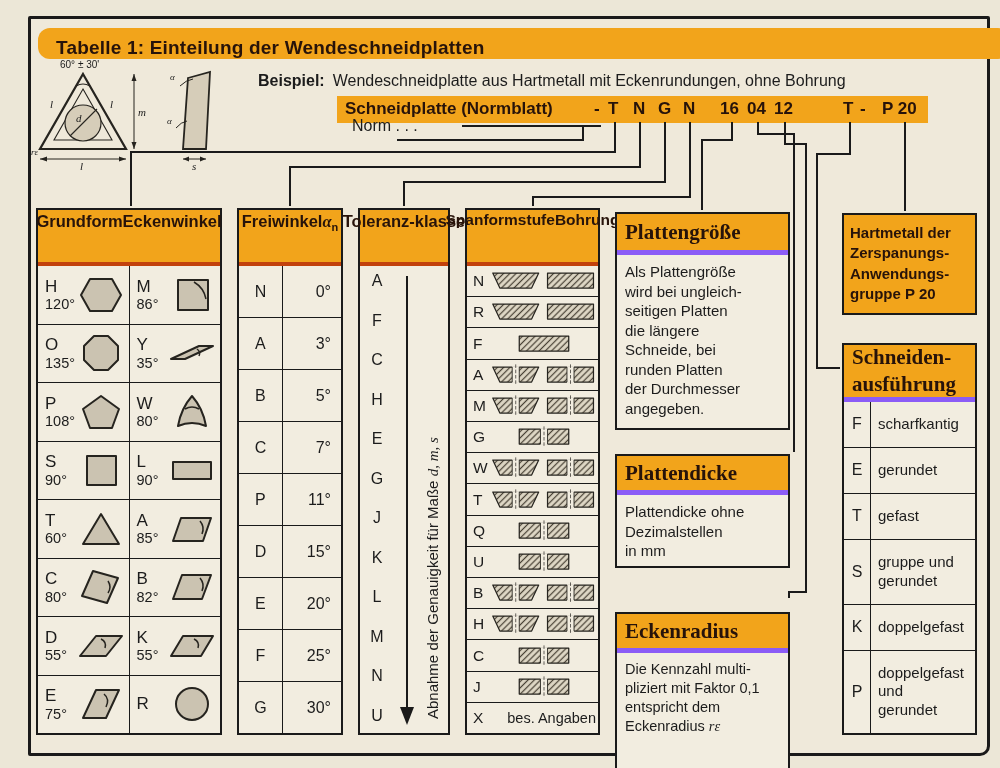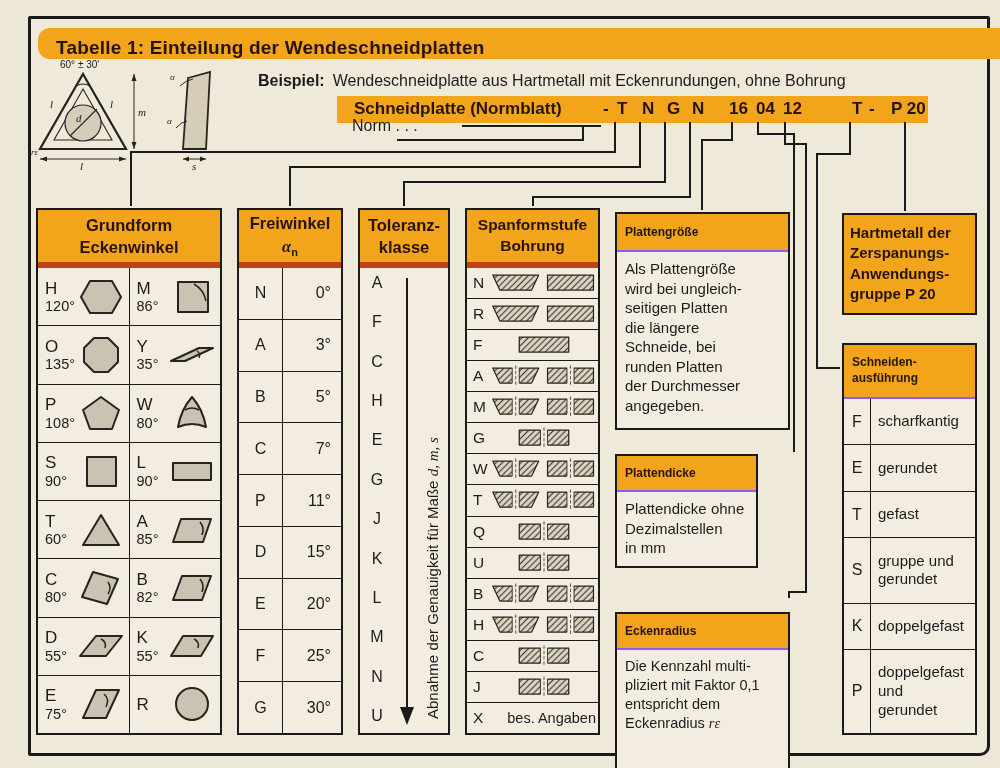--- a/index.html
+++ b/index.html
@@ -6,28 +6,28 @@
   #stage{position:relative;width:1000px;height:768px;overflow:hidden;
          font-family:"Liberation Sans",sans-serif;color:#1c1c1c;background:#ece7d7;}
   .frame{position:absolute;left:28px;top:16px;width:956px;height:734px;
          border:3px solid #1a1a1a;border-radius:2px 2px 10px 2px;background:#efe9da;}
   .titlebar{position:absolute;left:38px;top:28px;width:972px;height:31px;background:#f2a41b;
             display:flex;align-items:flex-end;border-radius:12px;}
   .titlebar span{font-size:19px;font-weight:bold;color:#27130a;padding-left:18px;letter-spacing:.2px;}
   .example{position:absolute;left:258px;top:72px;font-size:16px;white-space:nowrap;}
   .example b{font-weight:bold;margin-right:8px;}
   .codebar{position:absolute;left:337px;top:96px;width:591px;height:27px;background:#f2a41b;}
-  .code{position:absolute;top:99px;font-size:17px;font-weight:bold;color:#27130a;white-space:nowrap;margin-left:9px;}
+  .code{position:absolute;top:99px;font-size:17px;font-weight:bold;color:#27130a;white-space:nowrap;}
   .norm{position:absolute;left:352px;top:117px;font-size:16px;}
   .conn{position:absolute;left:0;top:0;pointer-events:none;}
   .col{position:absolute;border:2px solid #1a1a1a;background:#f2ede0;box-sizing:border-box;}
-  .colhead{background:#f2a41b;border-bottom:6px solid #c2410c;color:#27130a;font-weight:bold;
-           text-align:center;font-size:16.5px;line-height:1.35;display:flex;flex-direction:column;justify-content:center;}
-  .boxhead{background:#f2a41b;border-bottom:2px solid #8b5cf6;color:#27130a;font-weight:bold;
-           font-size:12px;display:flex;align-items:center;padding-left:8px;}
+  .colhead{background:#f2a41b;border-bottom:4px solid #c2410c;color:#27130a;font-weight:bold;
+           text-align:center;font-size:16.5px;line-height:1.35;display:flex;justify-content:center;}
+  .boxhead{background:#f2a41b;border-bottom:5px solid #8b5cf6;color:#27130a;font-weight:bold;
+           font-size:21px;display:flex;align-items:center;padding-left:8px;font-family:Liberation Serif, serif;}
   .boxbody{padding:7px 8px;font-size:15px;line-height:1.3;white-space:pre-line;}
   
   .gf-body{display:flex;flex-direction:column;}
   .gf-row{flex:1 1 0;display:flex;border-bottom:1.5px solid #1a1a1a;}
   .gf-row:last-child{border-bottom:none;}
   .gf-cell{flex:1 1 0;display:flex;align-items:center;padding:2px 4px 2px 7px;min-width:0;}
   .gf-cell.l{border-right:1.5px solid #1a1a1a;}
   .gf-txt{width:36px;line-height:1.15;}
   .gf-letter{font-size:17px;}
   .gf-angle{font-size:14.5px;}
@@ -688,21 +688,21 @@
     <div class="boxhead" style="height:36px;">Plattengröße</div>
     <div class="boxbody">Als Plattengröße
 wird bei ungleich-
 seitigen Platten
 die längere
 Schneide, bei
 runden Platten
 der Durchmesser
 angegeben.</div>
   </div>
-  <div class="col" style="left:615px;top:454px;width:143px;height:114px;">
+  <div class="col" style="left:615px;top:454px;width:175px;height:114px;">
     <div class="boxhead" style="height:34px;">Plattendicke</div>
     <div class="boxbody">Plattendicke ohne
 Dezimalstellen
 in mm</div>
   </div>
   <div class="col" style="left:615px;top:612px;width:175px;height:164px;">
     <div class="boxhead" style="height:34px;">Eckenradius</div>
     <div class="boxbody" style="font-size:14.5px;"><span>Die Kennzahl multi-
 pliziert mit Faktor 0,1
 entspricht dem

